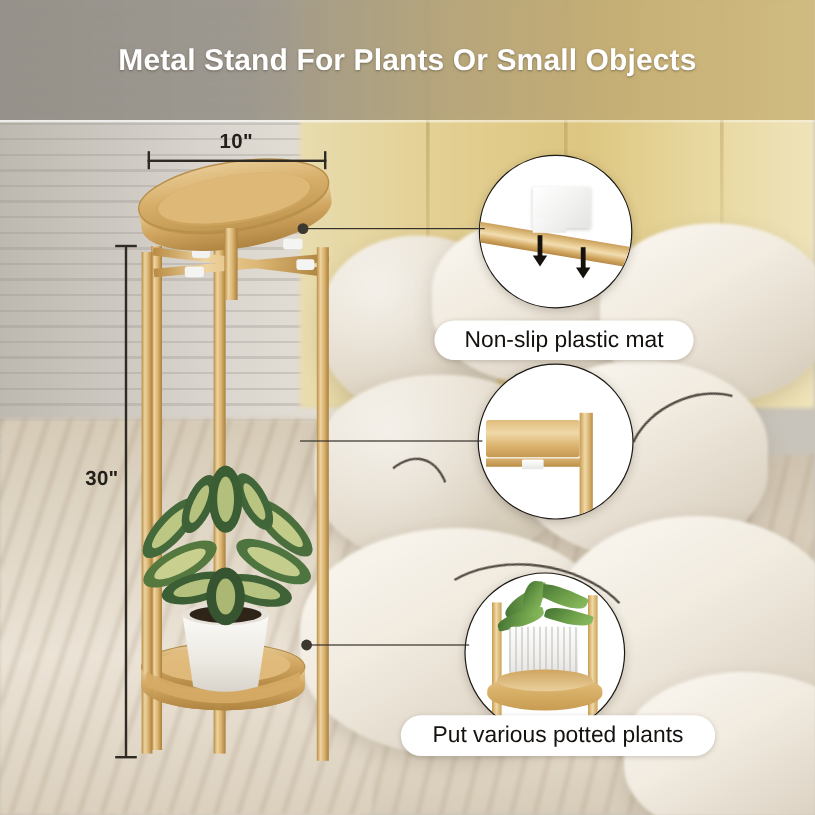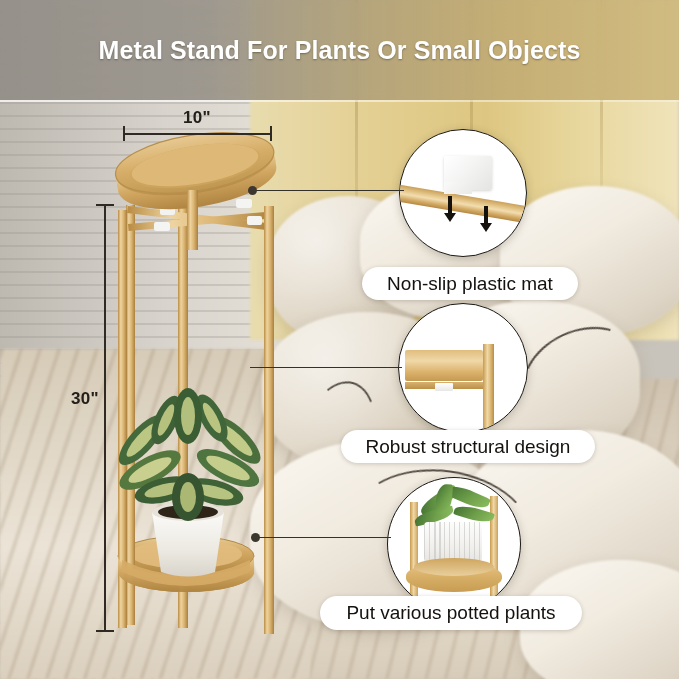--- a/index.html
+++ b/index.html
@@ -342,39 +342,36 @@
     <span>Non-slip plastic mat</span>
   </div>
 
   <div class="cal-line" style="left:250px;top:367px;width:152px;"></div>
   <div class="cal-circle" style="left:398px;top:303px;width:128px;height:128px;">
     <div class="c2-tray"></div>
     <div class="c2-lip"></div>
     <div class="c2-mat"></div>
     <div class="c2-leg"></div>
   </div>
-  <div class="cal-pill" style="left:341px;top:430px;width:254px;height:33px;">
-    <span>Robust structural design</span>
-  </div>
 
   <div class="cal-line" style="left:255px;top:537px;width:136px;"></div>
   <div class="cal-dot" style="left:251px;top:533px;"></div>
   <div class="cal-circle" style="left:387px;top:477px;width:132px;height:132px;">
     <div class="c3-leg" style="left:22px;top:24px;height:96px;"></div>
     <div class="c3-leg" style="left:102px;top:18px;height:102px;"></div>
     <div class="leaf" style="left:30px;top:16px;width:42px;height:14px;transform:rotate(-30deg);"></div>
     <div class="leaf" style="left:58px;top:12px;width:44px;height:14px;transform:rotate(24deg);"></div>
     <div class="leaf" style="left:26px;top:32px;width:40px;height:12px;transform:rotate(-14deg);"></div>
     <div class="leaf" style="left:66px;top:30px;width:40px;height:12px;transform:rotate(16deg);"></div>
     <div class="leaf" style="left:48px;top:6px;width:16px;height:30px;transform:rotate(4deg);"></div>
     <div class="c3-pot"></div>
     <div class="c3-tray"></div>
     <div class="c3-tray-in"></div>
   </div>
-  <div class="cal-pill" style="left:320px;top:596px;width:262px;height:34px;">
+  <div class="cal-pill" style="left:334px;top:596px;width:262px;height:34px;">
     <span>Put various potted plants</span>
   </div>
 
   <div class="header">
     <div class="header-inner">
       <div class="h-line1">Metal Stand For Plants Or Small Objects</div>
     </div>
   </div>
   <div class="header-rule"></div>
 

